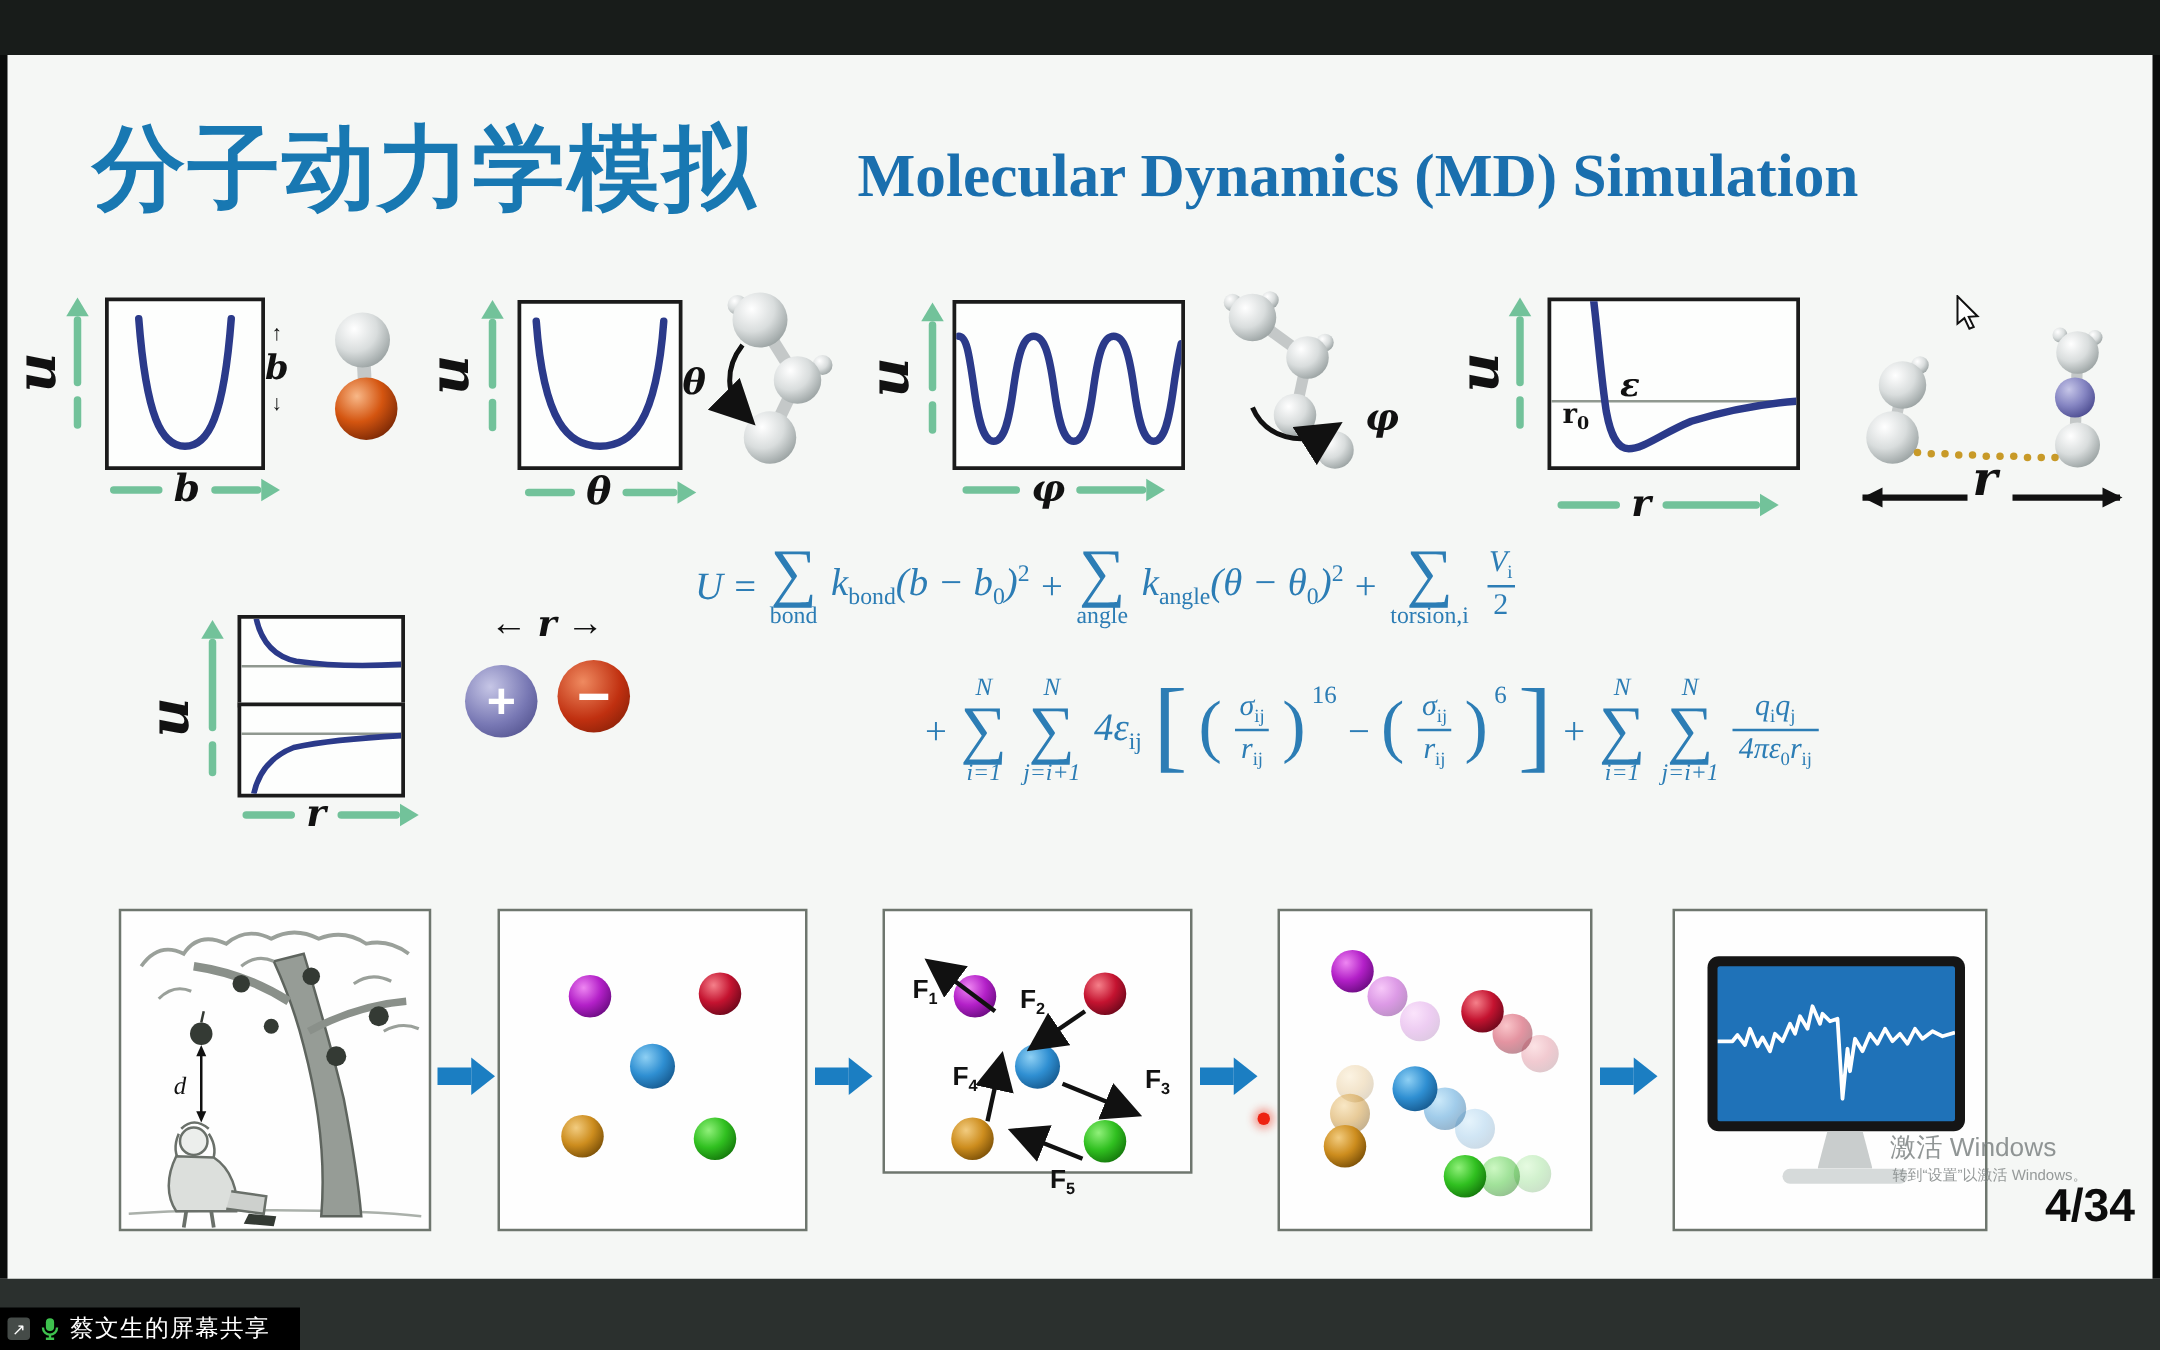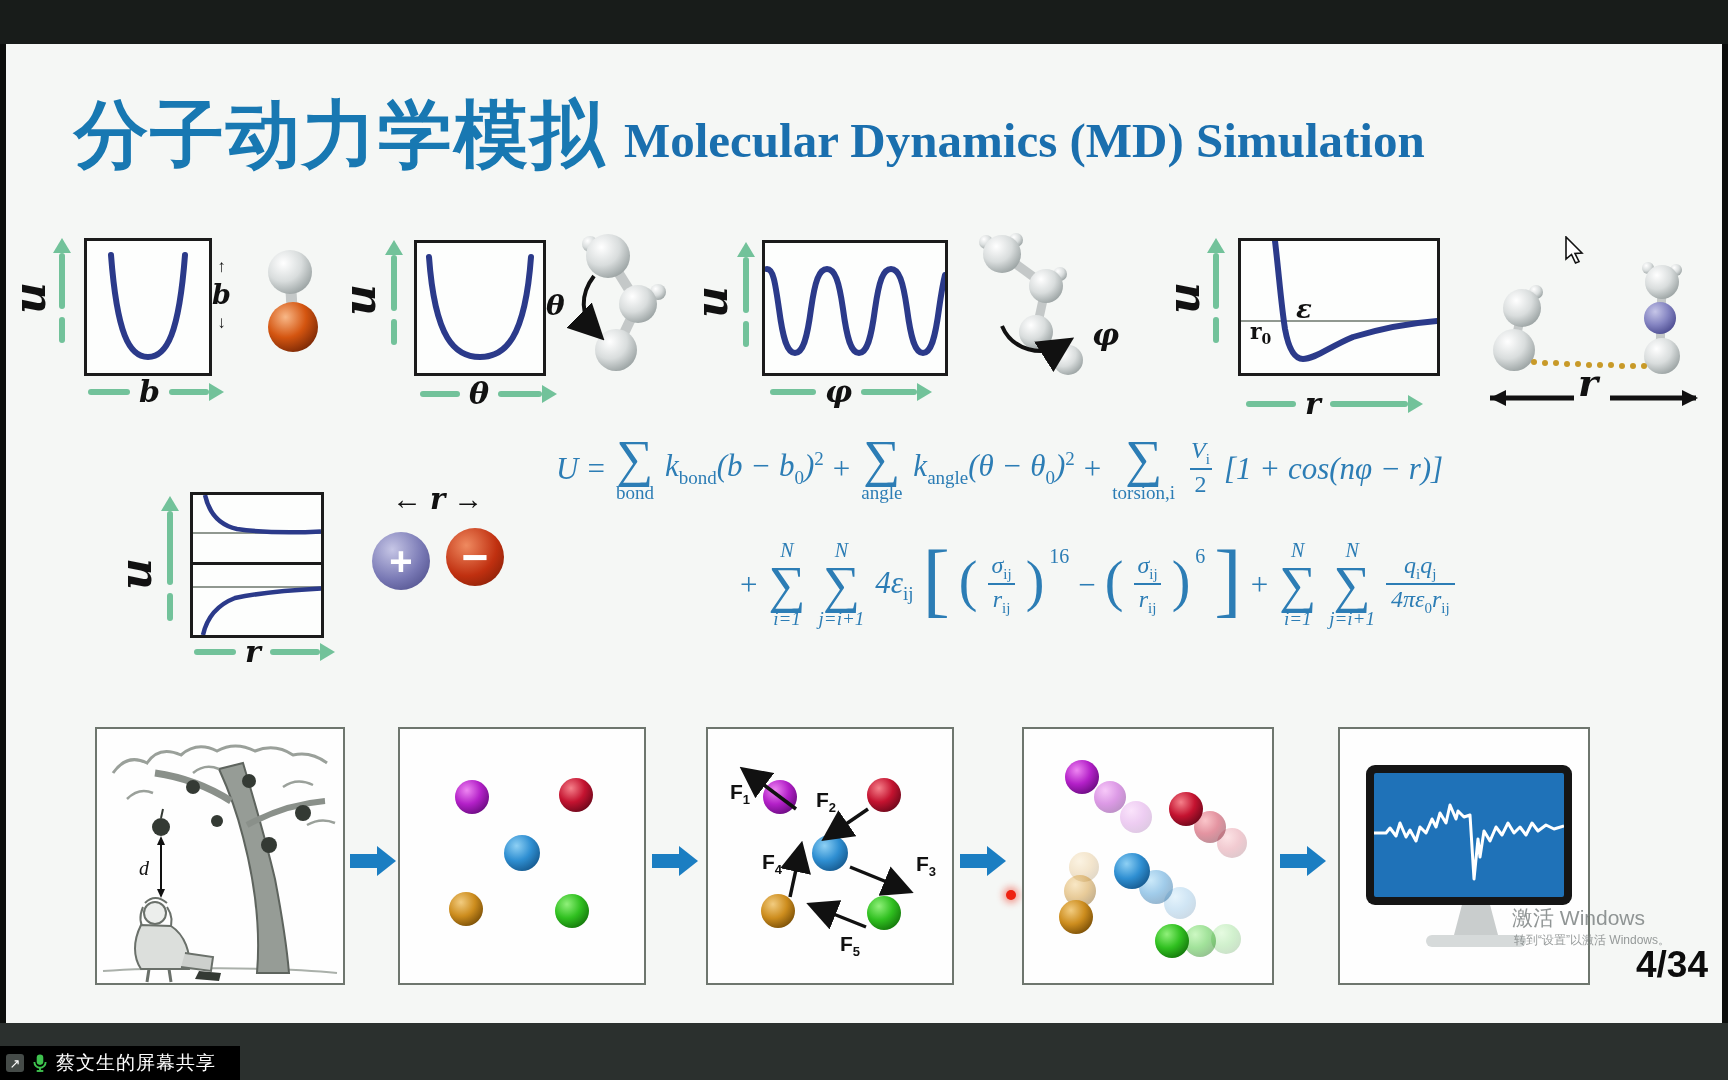--- a/index.html
+++ b/index.html
@@ -132,21 +132,21 @@
         <stop offset="100%" stop-color="#157a0c"></stop>
       </radialGradient>
   </defs>
 </svg>
 
 <div class="abs topbar"></div>
 <div class="abs edge" style="left:0"></div>
 <div class="abs edge" style="left:1722px"></div>
 
 <div class="abs title-zh" style="left:74px;top:98px">分子动力学模拟</div>
-<div class="abs title-en" style="left:624px;top:116px">Molecular Dynamics (MD)  Simulation</div>
+<div class="abs title-en" style="left:686px;top:116px">Molecular Dynamics (MD)  Simulation</div>
 
 <span class="ulab" style="left:14px;top:276px">u</span>
 <div class="vax" style="left:52px;top:238px">
   <div class="head"></div>
     <div class="shaft" style="height:56px"></div>
     <div class="dash" style="height:26px"></div>
 </div>
 <div class="box" style="left:84px;top:238px;width:122px;height:132px">
   <svg width="122" height="132" viewBox="0 0 122 132">
       <path d="M 24,14 C 30,92 42,116 61,116 C 80,116 92,92 98,14" fill="none" stroke="#2b3a8a" stroke-width="6" stroke-linecap="round"></path>
@@ -359,21 +359,20 @@
   <span class="eb term"><i>k</i><sub>angle</sub><i>(θ − θ</i><sub>0</sub><i>)</i><sup>2</sup></span>
   <span class="eb">+</span>
   <span class="sum">
       <span class="sig">∑</span>
       <span class="bot">torsion,i</span>
     </span>
   <span class="frac">
       <span class="fr-n"><i>V</i><sub>i</sub></span>
       <span class="fr-d">2</span>
     </span>
-  <span class="eb term it">[1 + cos(nφ − r)]</span>
 </div>
 
 <div class="eqline" style="left:740px;top:540px">
   <span class="eb">+</span>
   <span class="sum">
       <span class="top">N</span>
       <span class="sig">∑</span>
       <span class="bot it">i=1</span>
     </span>
   <span class="sum">
@@ -461,21 +460,21 @@
     <circle cx="66" cy="180" r="17" fill="url(#g-amber)"></circle>
     <circle cx="172" cy="182" r="17" fill="url(#g-green)"></circle>
   </svg>
 </div>
 
 <div class="barrow" style="left:652px;top:846px">
     <div class="shaft"></div>
     <div class="head"></div>
   </div>
 
-<div class="panel" style="left:706px;top:727px;width:248px;height:258px">
+<div class="panel" style="left:706px;top:727px;width:248px;height:212px">
   <svg width="244" height="254" viewBox="0 0 244 254">
     <defs>
         <marker id="mF" markerWidth="9" markerHeight="9" refX="6" refY="4.5" orient="auto">
           <path d="M0,0 L9,4.5 L0,9 Z" fill="#111"></path>
         </marker>
       </defs>
     <circle cx="72" cy="68" r="17" fill="url(#g-magenta)"></circle>
     <circle cx="176" cy="66" r="17" fill="url(#g-red)"></circle>
     <circle cx="122" cy="124" r="18" fill="url(#g-blue)"></circle>
     <circle cx="70" cy="182" r="17" fill="url(#g-amber)"></circle>

